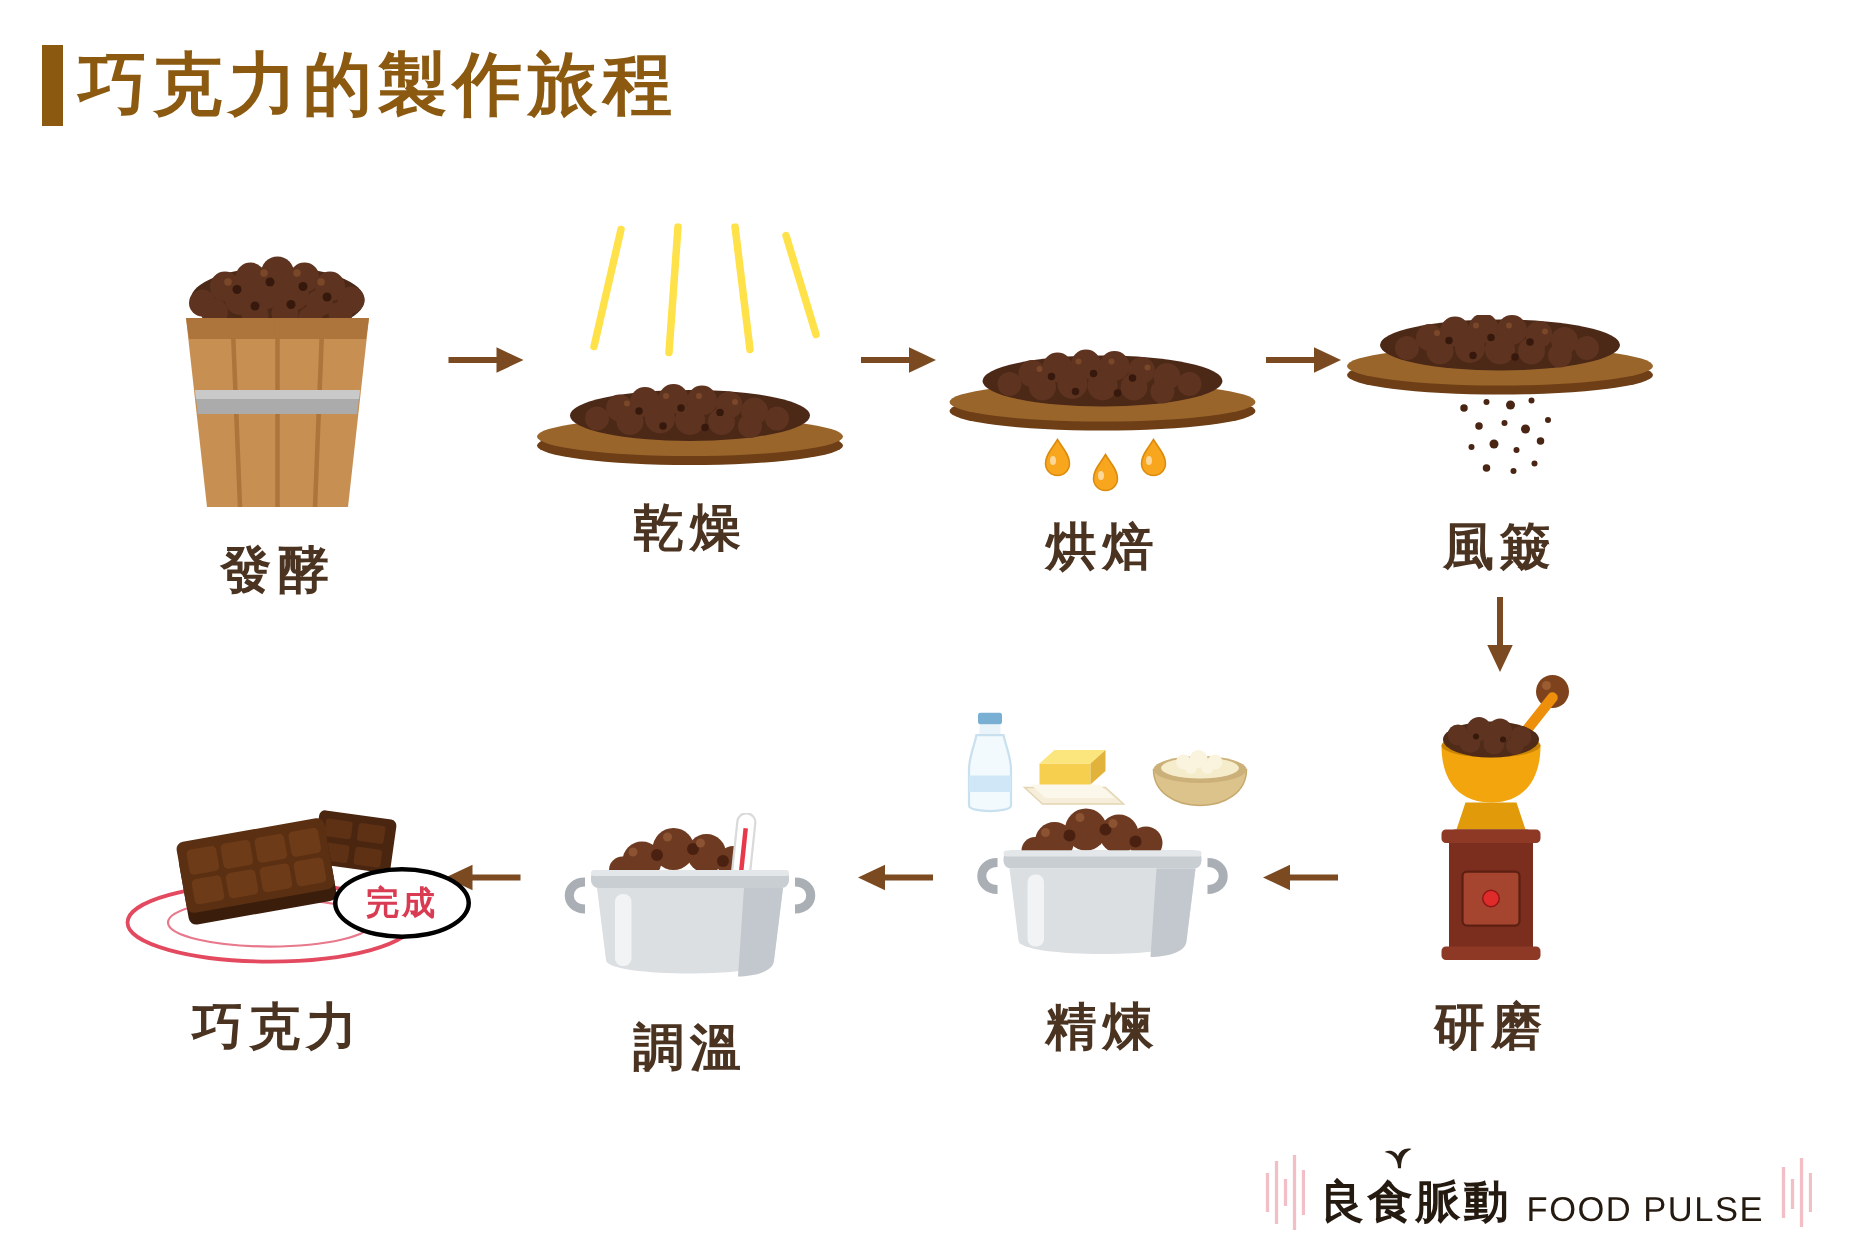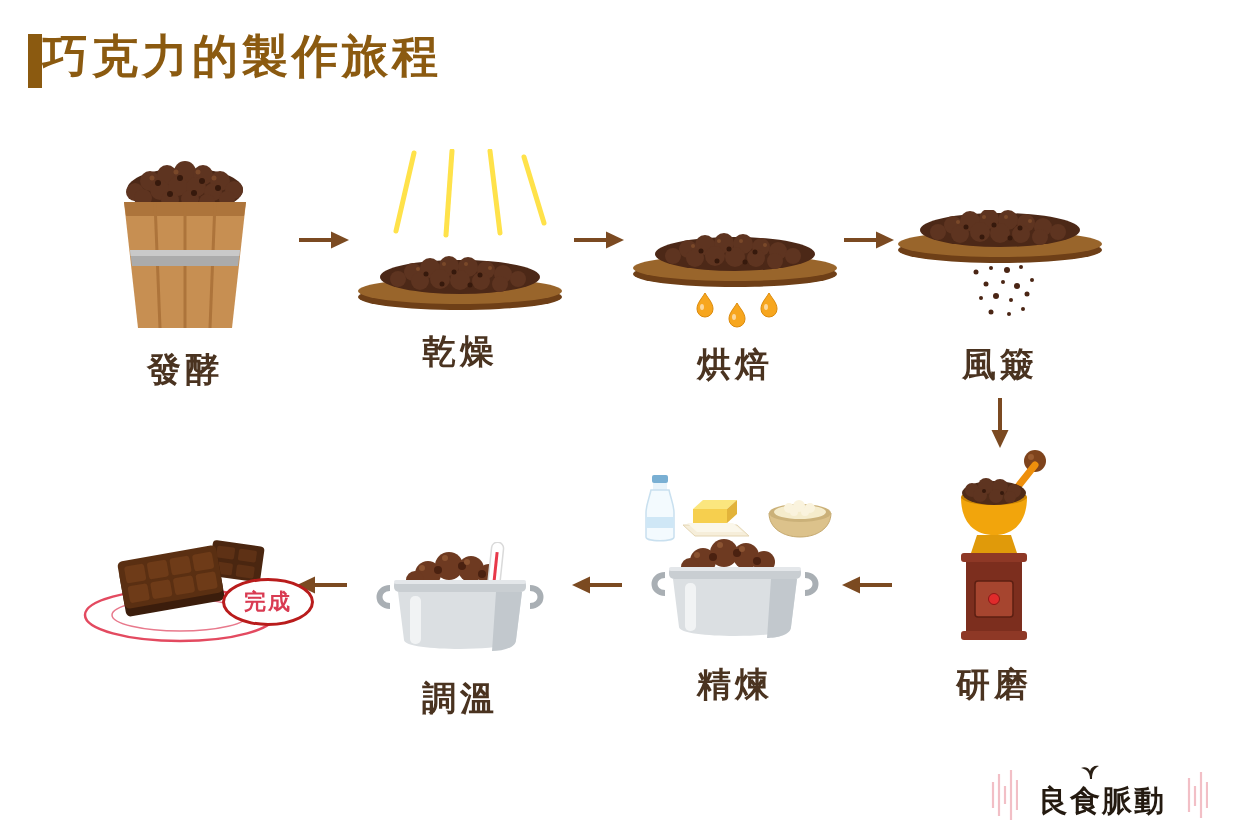--- a/index.html
+++ b/index.html
@@ -1,53 +1,53 @@
 <!DOCTYPE html>
 <html><head>
 <meta charset="utf-8">
 <style>
   html,body{margin:0;padding:0;}
   body{
     width:1250px;height:834px;position:relative;background:#ffffff;
     font-family:"Liberation Sans","DejaVu Sans",sans-serif;overflow:hidden;
   }
   .page-title{
-    position:absolute;left:28px;top:26px;display:flex;align-items:flex-end;gap:0;
+    position:absolute;left:28px;top:26px;display:flex;align-items:center;gap:10px;
   }
   .title-bar{width:14px;height:54px;background:#8B5A10;}
   .title-text{font-size:46px;font-weight:bold;color:#8B5A10;letter-spacing:4px;}
   .step{position:absolute;width:220px;display:flex;flex-direction:column;align-items:center;}
   .icon-wrap{display:flex;align-items:flex-end;justify-content:center;}
   .row1 .icon-wrap{height:190px;}
   .row2 .icon-wrap{height:205px;}
   .step-label{font-size:34px;font-weight:bold;color:#4A3320;margin-top:12px;letter-spacing:4px;white-space:nowrap;}
   .arrow{position:absolute;}
   .badge-done{
     position:absolute;left:222px;top:578px;width:86px;height:42px;
-    border:3px solid #b91c1c;border-radius:50%;background:#ffffff;
+    border:3px solid #000000;border-radius:50%;background:#ffffff;
     color:#D93B52;font-size:22px;font-weight:bold;
     display:flex;align-items:center;justify-content:center;letter-spacing:2px;z-index:5;
   }
   .footer-brand{
-    position:absolute;right:42px;bottom:12px;display:flex;align-items:flex-end;gap:20px;
+    position:absolute;right:42px;bottom:12px;display:flex;align-items:flex-end;gap:10px;
   }
   .brand-zh-wrap{position:relative;padding-top:18px;}
   .brand-mark{position:absolute;top:0px;left:42px;}
   .brand-zh{font-size:30px;font-weight:bold;color:#241A10;letter-spacing:2px;}
   .brand-en{font-size:23px;color:#241A10;letter-spacing:1px;padding-bottom:2px;}
 </style>
 </head>
 <body>
 
 <div class="page-title">
   <div class="title-bar"></div>
   <div class="title-text">巧克力的製作旅程</div>
 </div>
 
-<div class="step row1" style="left:75px;top:145px;justify-content:space-between;">
+<div class="step row1" style="left:75px;top:155px;justify-content:space-between;">
   <div class="icon-wrap">
     <svg width="150" height="185" viewBox="0 0 150 185">
       <ellipse cx="75" cy="40" rx="58" ry="22" fill="#4C2817"></ellipse>
       <g fill="#5E3420">
         <circle cx="25" cy="42" r="9"></circle>
           <circle cx="40" cy="31" r="10"></circle>
           <circle cx="57" cy="25" r="10"></circle>
         <circle cx="75" cy="22" r="11"></circle>
           <circle cx="93" cy="25" r="10"></circle>
           <circle cx="110" cy="31" r="10"></circle>
@@ -429,20 +429,21 @@
           <rect x="97" y="44" width="20" height="17" rx="3"></rect>
             <rect x="120" y="44" width="20" height="17" rx="3"></rect>
           <rect x="51" y="64" width="20" height="17" rx="3"></rect>
             <rect x="74" y="64" width="20" height="17" rx="3"></rect>
           <rect x="97" y="64" width="20" height="17" rx="3"></rect>
             <rect x="120" y="64" width="20" height="17" rx="3"></rect>
         </g>
       </g>
     </svg>
   </div>
+  <div class="step-label">巧克力</div>
 </div>
 
 <div class="badge-done">完成</div>
 
 <div class="arrow" style="left:842px;top:575px;">
   <svg width="52" height="20" viewBox="0 0 52 20">
       <line x1="16" y1="10" x2="50" y2="10" stroke="#7B4A21" stroke-width="4"></line>
       <polygon points="18,1.5 0,10 18,18.5" fill="#7B4A21"></polygon>
     </svg>
 </div>
@@ -468,20 +469,21 @@
         <line x1="21" y1="2" x2="21" y2="52"></line>
         <line x1="27" y1="12" x2="27" y2="42"></line>
     </g>
   </svg>
   <div class="brand-zh-wrap">
     <svg class="brand-mark" width="20" height="16" viewBox="0 0 20 16">
       <path d="M10,16 C10,9 6,6 1,5 C5,3 9,5 10,8 C11,4 15,2 19,3 C15,5 12,8 12,16 Z" fill="#2A1F14"></path>
     </svg>
     <span class="brand-zh">良食脈動</span>
   </div>
+  <span class="brand-en">FOOD PULSE</span>
   <svg width="22" height="54" viewBox="0 0 22 54">
     <g stroke="#F2BFC6" stroke-width="2.2">
       <line x1="3" y1="10" x2="3" y2="44"></line>
         <line x1="9" y1="18" x2="9" y2="38"></line>
       <line x1="15" y1="4" x2="15" y2="50"></line>
         <line x1="21" y1="14" x2="21" y2="40"></line>
     </g>
   </svg>
 </div>
 

